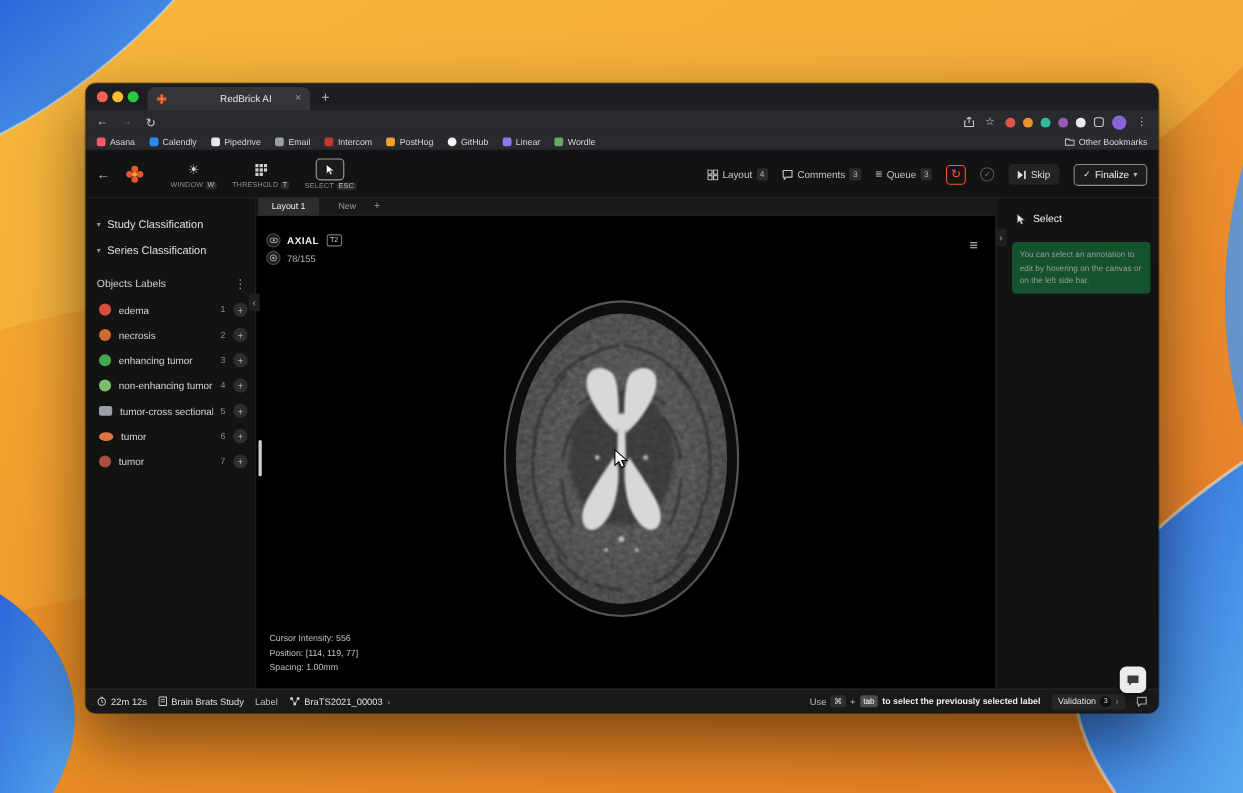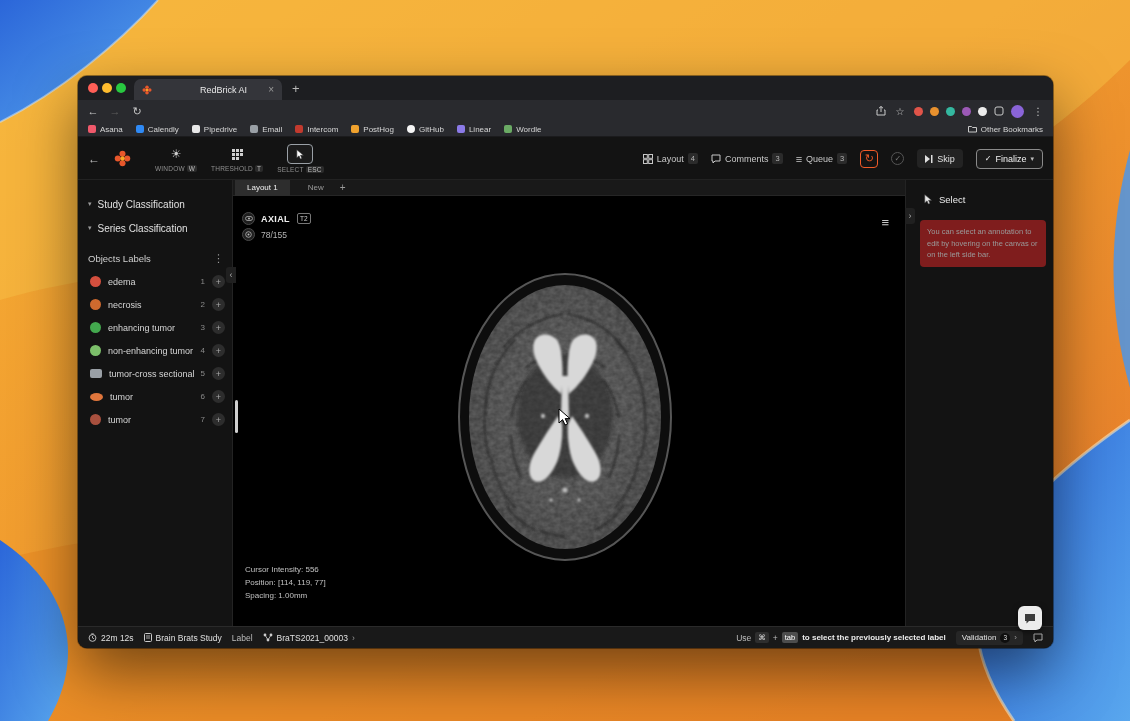--- a/index.html
+++ b/index.html
@@ -95,31 +95,31 @@
   .cv-tab-new { font-size:8px; color:#9a9a9a; margin-left:18px; }
   .cv-tab-plus { font-size:10px; color:#9a9a9a; margin-left:16px; }
   .scrollthumb { position:absolute; left:2px; top:220px; width:3px; height:33px; background:#cfcfcf; border-radius:2px; }
   .ovl-ico { position:absolute; width:13px; height:13px; border-radius:50%; background:#1f1f1f;
              border:1px solid #4a4a4a; display:flex; align-items:center; justify-content:center; }
   .axial-label { position:absolute; left:28px; top:34px; font-size:9px; font-weight:bold; color:#f0f0f0; letter-spacing:.4px; }
   .t2-badge { position:absolute; left:64px; top:33px; border:1px solid #777; border-radius:2px;
               font-size:6.5px; color:#cfcfcf; padding:0 2px; line-height:9px; }
   .slice-label { position:absolute; left:28px; top:50px; font-size:8.5px; color:#b5b5b5; }
   .hamburger { position:absolute; right:16px; top:36px; color:#c8c8c8; font-size:13px; line-height:13px; }
-  .cv-info { position:absolute; left:12px; top:383px; font-size:8px; color:#c0c0c0; line-height:13px; }
+  .cv-info { position:absolute; left:12px; top:394px; font-size:8px; color:#c0c0c0; line-height:13px; }
 
   
   .right-panel { position:absolute; right:0; top:43px; width:148px; bottom:22px; background:#131313;
                  border-left:1px solid #232323; }
   .collapse-r { position:absolute; left:-1px; top:28px; width:10px; height:16px; background:#202020;
                 border-radius:0 3px 3px 0; color:#aaa; font-size:9px; display:flex; align-items:center;
                 justify-content:center; }
   .rp-head { position:absolute; left:18px; top:14px; display:flex; align-items:center; gap:6px; }
   .rp-title { font-size:9.5px; color:#ececec; }
-  .rp-card { position:absolute; left:14px; top:40px; width:126px; background:#7f1d1d; border-radius:4px;
+  .rp-card { position:absolute; left:14px; top:40px; width:126px; background:#14532d; border-radius:4px;
              padding:6px 7px; font-size:7.5px; color:#9a9a9a; line-height:1.55; }
 
   
   .statusbar { position:absolute; left:0; right:0; bottom:0; height:22px; background:#191919;
                border-top:1px solid #2a2a2a; display:flex; align-items:center; padding:0 10px; gap:10px; }
   .sb-item { display:flex; align-items:center; gap:4px; font-size:8.5px; color:#e0e0e0; white-space:nowrap; }
   .sb-dim { color:#bdbdbd; }
   .sb-key { background:#2e2e2e; border-radius:2px; padding:1px 3px; font-size:7.5px; color:#ddd; }
   .sb-key.hl { background:#4d4d4d; color:#fff; }
   .sb-hint-rest { font-weight:bold; color:#ececec; font-size:8px; }

